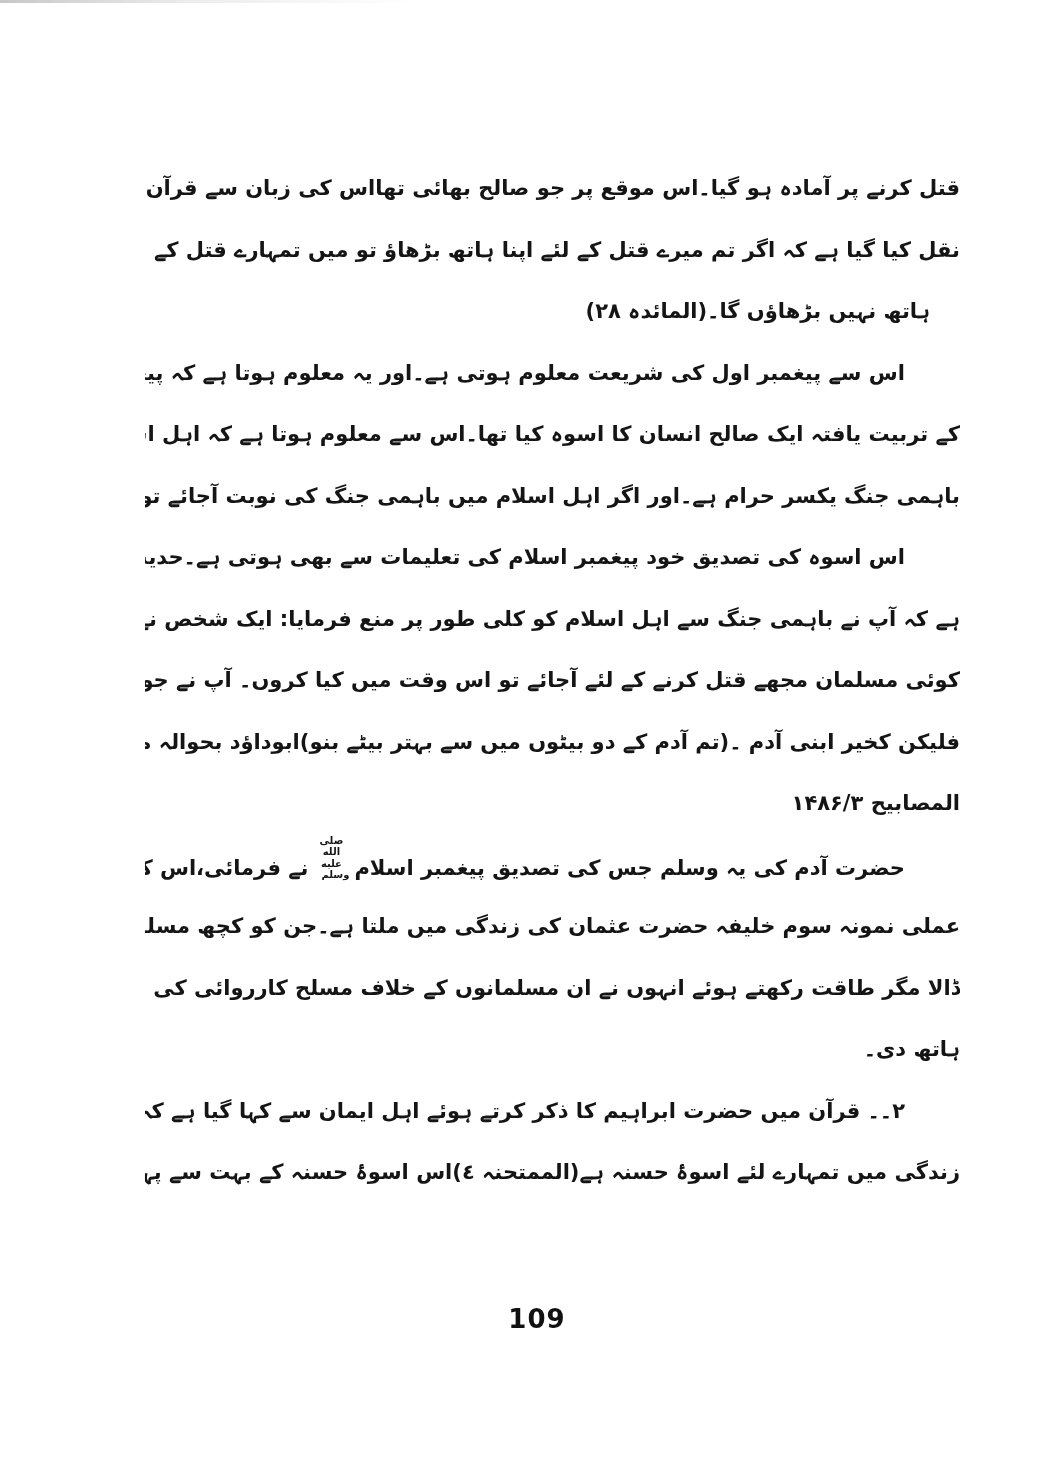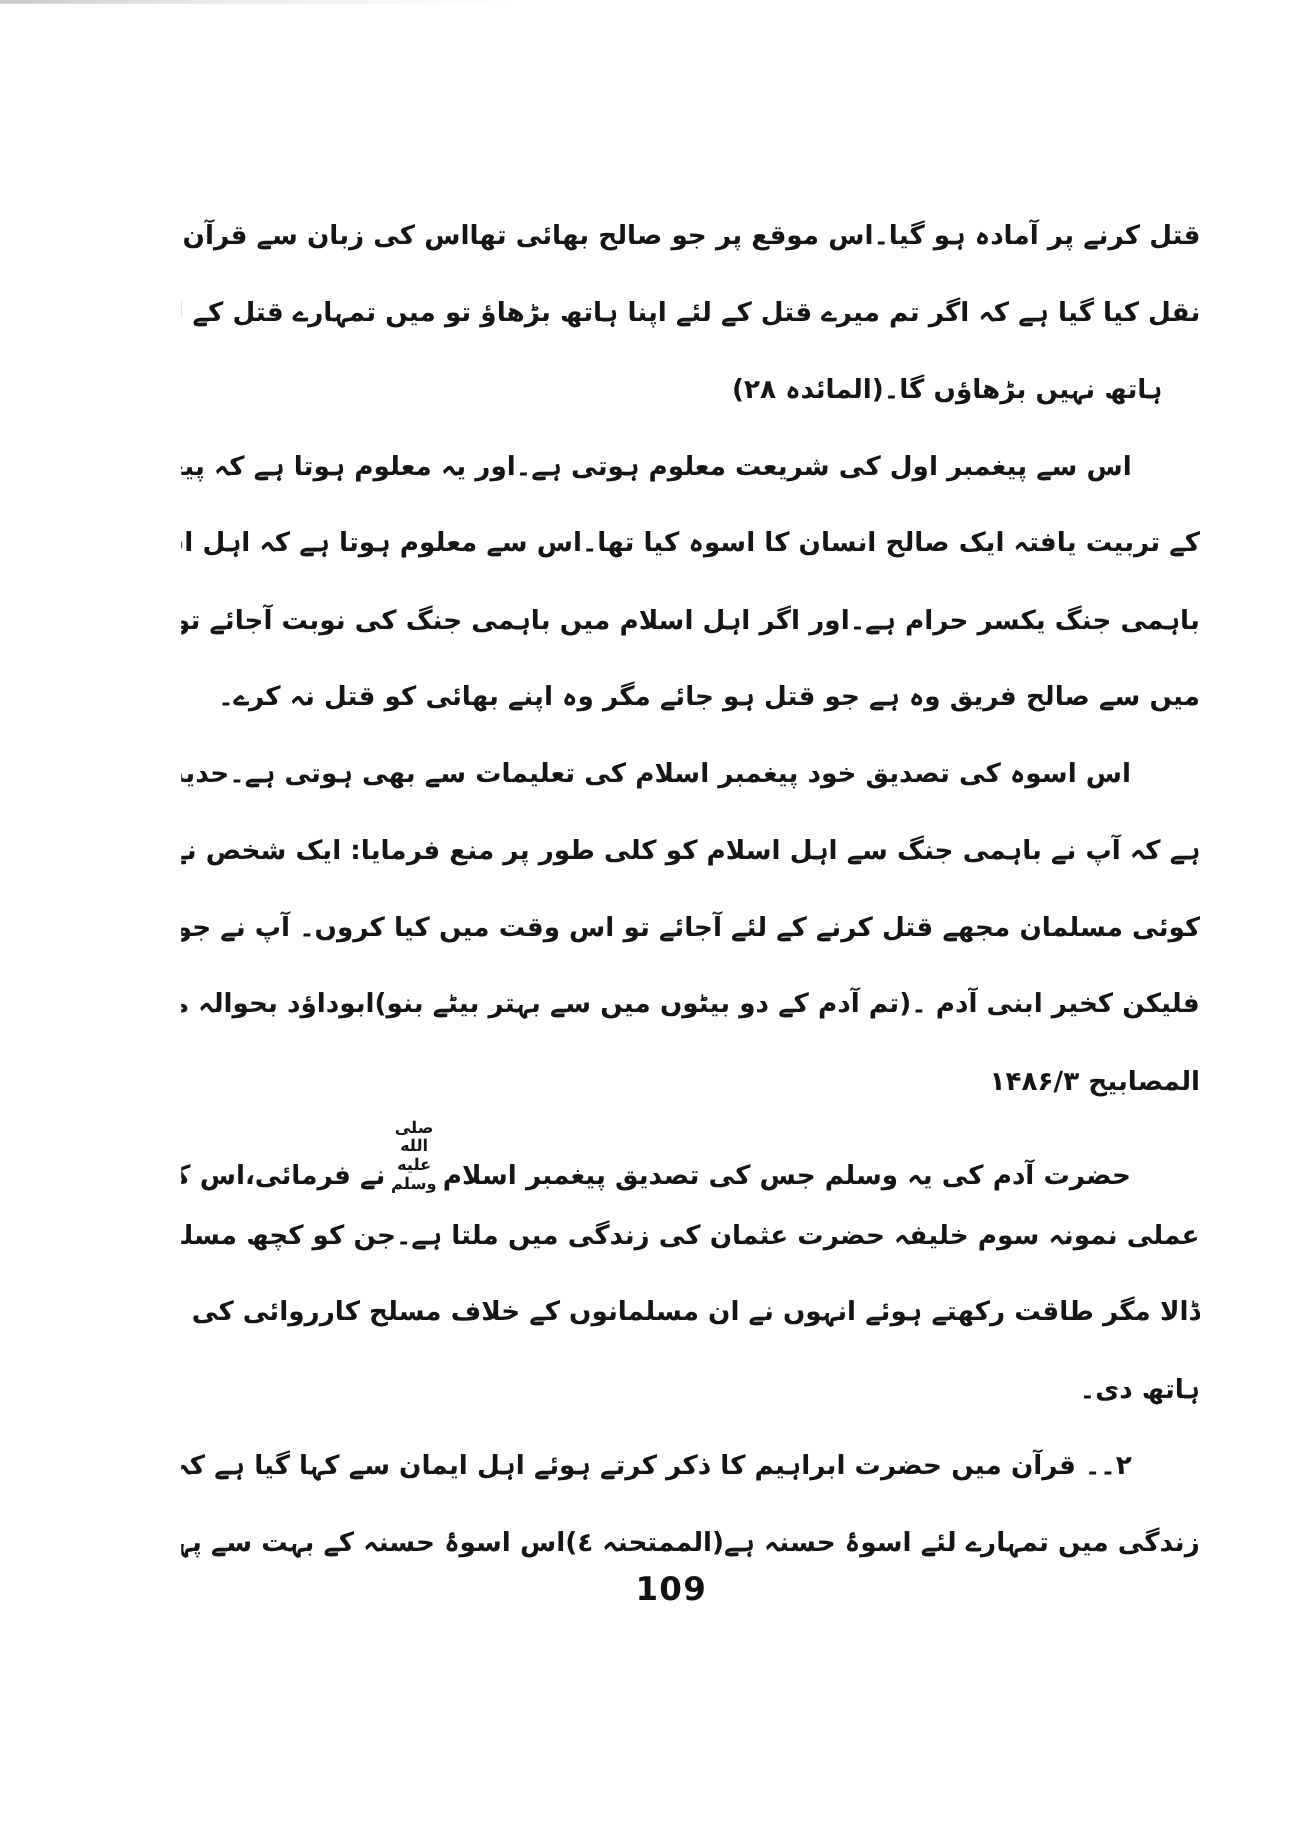--- a/index.html
+++ b/index.html
@@ -48,31 +48,31 @@
     text-align: right;
     text-align-last: right;
   }
   
   .line.indent { padding-right: 55px; }
   
   .line.q-end { padding-right: 30px; }
   .honorific {
     display: inline-block;
     width: 36px;
-    font-size: 13px;
+    font-size: 10px;
     line-height: 1.15;
     white-space: normal;
     text-align: center;
     vertical-align: -4px;
     margin: 0 5px;
     font-weight: bold;
   }
   .page-number {
     position: absolute;
-    top: 1257px;
+    top: 1304px;
     left: 0;
     width: 100%;
     text-align: center;
     text-indent: 34px; 
     font-family: "DejaVu Sans", sans-serif;
     font-size: 26px;
     font-weight: bold;
     color: #111111;
     letter-spacing: 1px;
     direction: ltr;
@@ -85,21 +85,20 @@
   <div class="scan-edge"></div>
 
   <div class="text-block">
     <div class="line">قتل کرنے پر آمادہ ہو گیا۔اس موقع پر جو صالح بھائی تھااس کی زبان سے قرآن میں یہ قول</div>
     <div class="line">نقل کیا گیا ہے کہ اگر تم میرے قتل کے لئے اپنا ہاتھ بڑھاؤ تو میں تمہارے قتل کے لئے اپنا</div>
     <div class="line end q-end">ہاتھ نہیں بڑھاؤں گا۔(المائدہ ۲۸)</div>
 
     <div class="line indent">اس سے پیغمبر اول کی شریعت معلوم ہوتی ہے۔اور یہ معلوم ہوتا ہے کہ پیغمبر اول</div>
     <div class="line">کے تربیت یافتہ ایک صالح انسان کا اسوہ کیا تھا۔اس سے معلوم ہوتا ہے کہ اہل اسلام میں</div>
     <div class="line">باہمی جنگ یکسر حرام ہے۔اور اگر اہل اسلام میں باہمی جنگ کی نوبت آجائے تو دونوں فریق</div>
-    <div class="line end">میں سے صالح فریق وہ ہے جو قتل ہو جائے مگر وہ اپنے بھائی کو قتل نہ کرے۔</div>
 
     <div class="line indent">اس اسوہ کی تصدیق خود پیغمبر اسلام کی تعلیمات سے بھی ہوتی ہے۔حدیث میں آیا</div>
     <div class="line">ہے کہ آپ نے باہمی جنگ سے اہل اسلام کو کلی طور پر منع فرمایا: ایک شخص نے کہا کہ اگر</div>
     <div class="line">کوئی مسلمان مجھے قتل کرنے کے لئے آجائے تو اس وقت میں کیا کروں۔ آپ نے جواب دیا</div>
     <div class="line">فلیکن کخیر ابنی آدم ۔(تم آدم کے دو بیٹوں میں سے بہتر بیٹے بنو)ابوداؤد بحوالہ مشکاۃ</div>
     <div class="line end">المصابیح ۱۴۸۶/۳</div>
 
     <div class="line indent">
       <span>حضرت آدم کی یہ وسلم جس کی تصدیق پیغمبر اسلام</span><span class="honorific">صلى الله عليه وسلم</span><span>نے فرمائی،اس کا ایک</span>
     </div>

